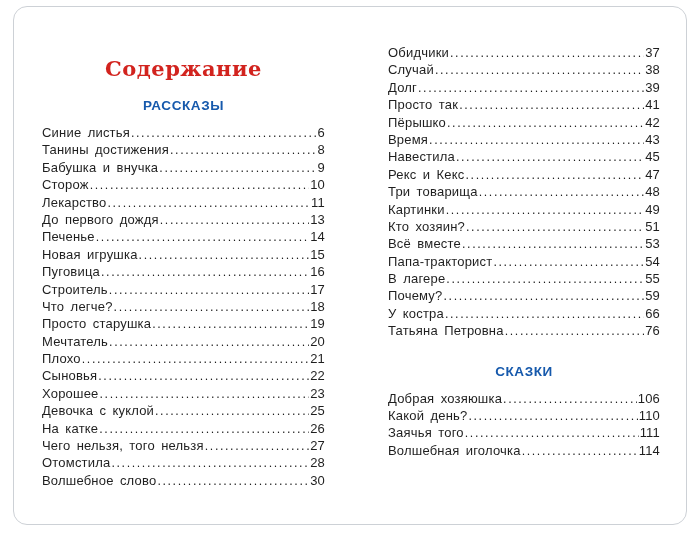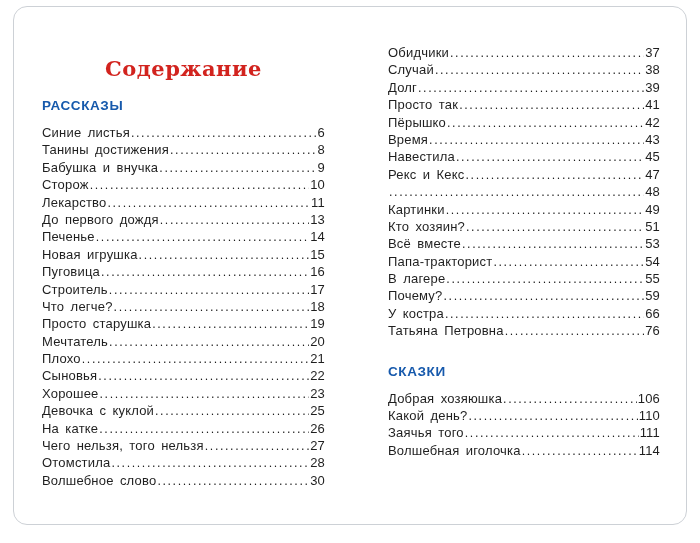--- a/index.html
+++ b/index.html
@@ -49,21 +49,21 @@
     text-align: center;
     letter-spacing: 0.5px;
     margin-bottom: 16px;
   }
   .section-heading {
     font-family: "Liberation Sans", sans-serif;
     font-weight: bold;
     font-size: 13.5px;
     line-height: 16px;
     color: var(--heading-color, #1659ac);
-    text-align: left;
+    text-align: center;
     letter-spacing: 0.6px;
     margin: 0 0 10px 0;
   }
   .col-right .section-heading {
     margin-top: 24px;
   }
   .entry {
     display: flex;
     align-items: baseline;
     font-size: 13px;
@@ -244,20 +244,21 @@
         <span class="entry-title">Навестила</span>
         <span class="leader"></span>
         <span class="entry-page">45</span>
       </div>
       <div class="entry">
         <span class="entry-title">Рекс и Кекс</span>
         <span class="leader"></span>
         <span class="entry-page">47</span>
       </div>
       <div class="entry">
+        <span class="entry-title">Три товарища</span>
         <span class="leader"></span>
         <span class="entry-page">48</span>
       </div>
       <div class="entry">
         <span class="entry-title">Картинки</span>
         <span class="leader"></span>
         <span class="entry-page">49</span>
       </div>
       <div class="entry">
         <span class="entry-title">Кто хозяин?</span>

